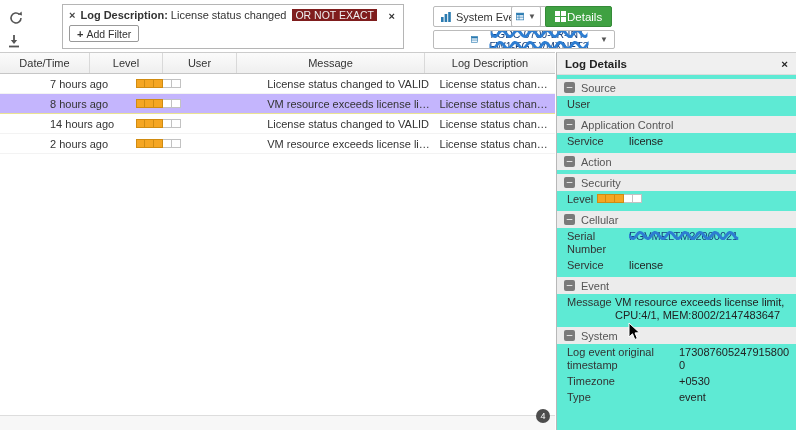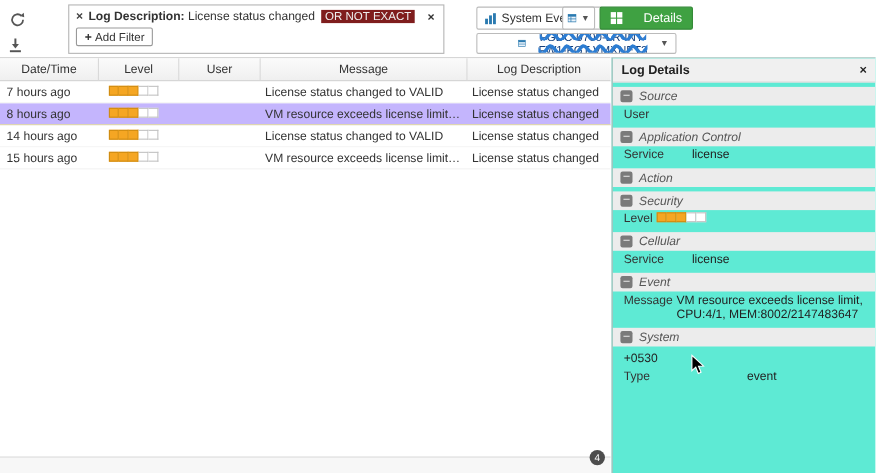--- a/index.html
+++ b/index.html
@@ -21,51 +21,51 @@
   .box-x { position: absolute; right: 8px; top: 5px; color: #333; font-weight: bold; cursor: pointer; }
   .add-filter { margin: 3px 0 0 6px; height: 17px; font-size: 10.5px; font-family: inherit; background: #fff; border: 1px solid #999; border-radius: 2px; padding: 0 7px; cursor: pointer; color: #333; display: inline-flex; align-items: center; gap: 3px; }
   .add-filter .plus { font-weight: bold; font-size: 11px; }
 
   .dd-btn { position: absolute; display: inline-flex; align-items: center; gap: 4px; background: #fff; border: 1px solid #bbb; border-radius: 2px; font-family: inherit; font-size: 11px; color: #333; cursor: pointer; padding: 0 6px; }
   .sys-events { left: 433px; top: 6px; height: 21px; }
   .view-btn   { left: 511px; top: 6px; height: 21px; width: 30px; padding: 0 4px; }
   .device-btn { left: 433px; top: 30px; height: 19px; max-width: 182px; font-size: 10.5px; overflow: hidden; padding-left: 37px; }
   .caret { font-size: 8px; color: #555; }
 
-  .details-btn { position: absolute; left: 545px; top: 6px; height: 21px; background: #3fa142; border: 1px solid #358a38; border-radius: 2px; color: #fff; font-family: inherit; font-size: 11.5px; padding: 2px 9px; display: inline-flex; align-items: center; gap: 19px; cursor: pointer; }
+  .details-btn { position: absolute; left: 545px; top: 6px; height: 21px; background: #3fa142; border: 1px solid #358a38; border-radius: 2px; color: #fff; font-family: inherit; font-size: 11.5px; padding: 2px 9px; display: inline-flex; align-items: center; gap: 1px; cursor: pointer; }
 
   .scribble { color: #16407c; text-decoration-line: line-through; text-decoration-style: wavy; text-decoration-color: #2d7dd2; text-decoration-thickness: 3px; }
 
   
   .log-table { position: absolute; left: 0; top: 52px; width: 555px; height: 378px; border-top: 1px solid #ccc; }
   .thead { display: flex; height: 21px; background: linear-gradient(#fbfbfb,#efefef); border-bottom: 1px solid #c6c6c6; font-weight: normal; }
   .th { display: flex; align-items: center; justify-content: center; border-right: 1px solid #d9d9d9; height: 100%; cursor: pointer; }
   .th:last-child { border-right: none; }
   .c0 { width: 90px; } .c1 { width: 73px; } .c2 { width: 74px; } .c3 { width: 188px; } .c4 { width: 130px; }
-  .trow { display: flex; height: 20px; align-items: center; border-bottom: 1px solid #f3f3f3; cursor: pointer; background: #fff; }
+  .trow { display: flex; height: 20px; align-items: center; border-bottom: 1px solid #f3f3f3; cursor: pointer; background: #fff; padding-left: 44px; }
   .trow.selected { background: #c4b5fd; border-bottom-color: #eae391; }
   .td { padding: 0 4px; white-space: nowrap; overflow: hidden; text-overflow: ellipsis; }
   .td.c0 { padding-left: 6px; }
   .td.c1 { padding-left: 9px; overflow: visible; }
 
   .level-bar { display: inline-flex; }
   .level-bar .lv { width: 9px; height: 9px; border: 1px solid #c2c2c2; border-left-width: 0; background: #fff; }
   .level-bar .lv:first-child { border-left-width: 1px; }
   .level-bar .lv.fill { background: #f5a623; border-color: #d08c12; }
 
   .tfoot { position: absolute; left: 0; bottom: 0; width: 555px; height: 15px; background: #f7f7f7; border-top: 1px solid #ddd; }
   .badge { position: absolute; right: 5px; top: -7px; width: 14px; height: 14px; border-radius: 50%; background: #4d4d4d; color: #fff; font-size: 9px; line-height: 14px; text-align: center; }
 
   
   .panel { position: absolute; left: 556px; top: 52px; width: 240px; height: 378px; border-left: 1px solid #b8b8b8; border-top: 1px solid #ccc; background: #5eead4; overflow: hidden; }
   .panel-header { height: 22px; background: #f0f0f0; border-bottom: 1px solid #dcdcdc; display: flex; align-items: center; padding: 0 8px; font-weight: bold; font-size: 11.5px; color: #222; }
   .panel-x { margin-left: auto; cursor: pointer; font-weight: bold; color: #222; }
   .sec-h { height: 17px; margin-top: 4px; background: #ececec; display: flex; align-items: center; padding-left: 7px; color: #555; }
   .minus { width: 11px; height: 11px; background: #7a7a7a; border-radius: 2px; color: #fff; font-size: 10px; line-height: 9px; text-align: center; margin-right: 6px; cursor: pointer; flex: 0 0 auto; }
-  .sec-t { font-size: 11px; font-style: italic; }
+  .sec-t { font-size: 11px; }
   .prow { display: flex; padding: 2px 6px 1px 10px; line-height: 13px; }
   .prow .lbl { flex: 0 0 auto; width: 62px; color: #333; }
   .prow .val { flex: 1 1 auto; color: #222; word-wrap: break-word; min-width: 0; }
   .prow.sec-security .lbl { width: 30px; }
   .prow.sec-event .lbl { width: 48px; }
   .prow.sec-other .lbl { width: 112px; }
 
   
   .cursor { position: absolute; left: 628px; top: 322px; pointer-events: none; }
 
@@ -189,21 +189,21 @@
               <span class="lv fill"></span>
               <span class="lv fill"></span>
               <span class="lv"></span>
               <span class="lv"></span>
             </span></div>
           <div class="td c2"></div>
           <div class="td c3">License status changed to VALID</div>
           <div class="td c4">License status changed</div>
         </div>
         <div class="trow">
-          <div class="td c0">15 hours ago</div>
+          <div class="td c0">2 hours ago</div>
           <div class="td c1"><span class="level-bar">
               <span class="lv fill"></span>
               <span class="lv fill"></span>
               <span class="lv fill"></span>
               <span class="lv"></span>
               <span class="lv"></span>
             </span></div>
           <div class="td c2"></div>
           <div class="td c3">VM resource exceeds license limit, CPU:4/1, MEM:8002/2147483647</div>
           <div class="td c4">License status changed</div>
@@ -252,38 +252,45 @@
               <span class="lv fill"></span>
               <span class="lv"></span>
               <span class="lv"></span>
             </span></span>
         </div>
         <div class="sec-h">
           <span class="minus">–</span>
           <span class="sec-t">Cellular</span>
         </div>
         <div class="prow sec-cellular">
+          <span class="lbl">Serial Number</span>
+          <span class="val"><span class="scribble">FGVMELTM22000021</span></span>
+        </div>
+        <div class="prow sec-cellular">
           <span class="lbl">Service</span>
           <span class="val">license</span>
         </div>
         <div class="sec-h">
           <span class="minus">–</span>
           <span class="sec-t">Event</span>
         </div>
         <div class="prow sec-event">
           <span class="lbl">Message</span>
           <span class="val">VM resource exceeds license limit, CPU:4/1, MEM:8002/2147483647</span>
         </div>
         <div class="sec-h">
           <span class="minus">–</span>
           <span class="sec-t">System</span>
         </div>
         <div class="prow sec-other">
+          <span class="lbl">Log event original timestamp</span>
+          <span class="val">1730876052479158000</span>
         </div>
         <div class="prow sec-other">
+          <span class="lbl">Timezone</span>
           <span class="val">+0530</span>
         </div>
         <div class="prow sec-other">
           <span class="lbl">Type</span>
           <span class="val">event</span>
         </div>
       </div>
   </div>
 
   <svg class="cursor" width="13" height="19" viewBox="0 0 13 19">

